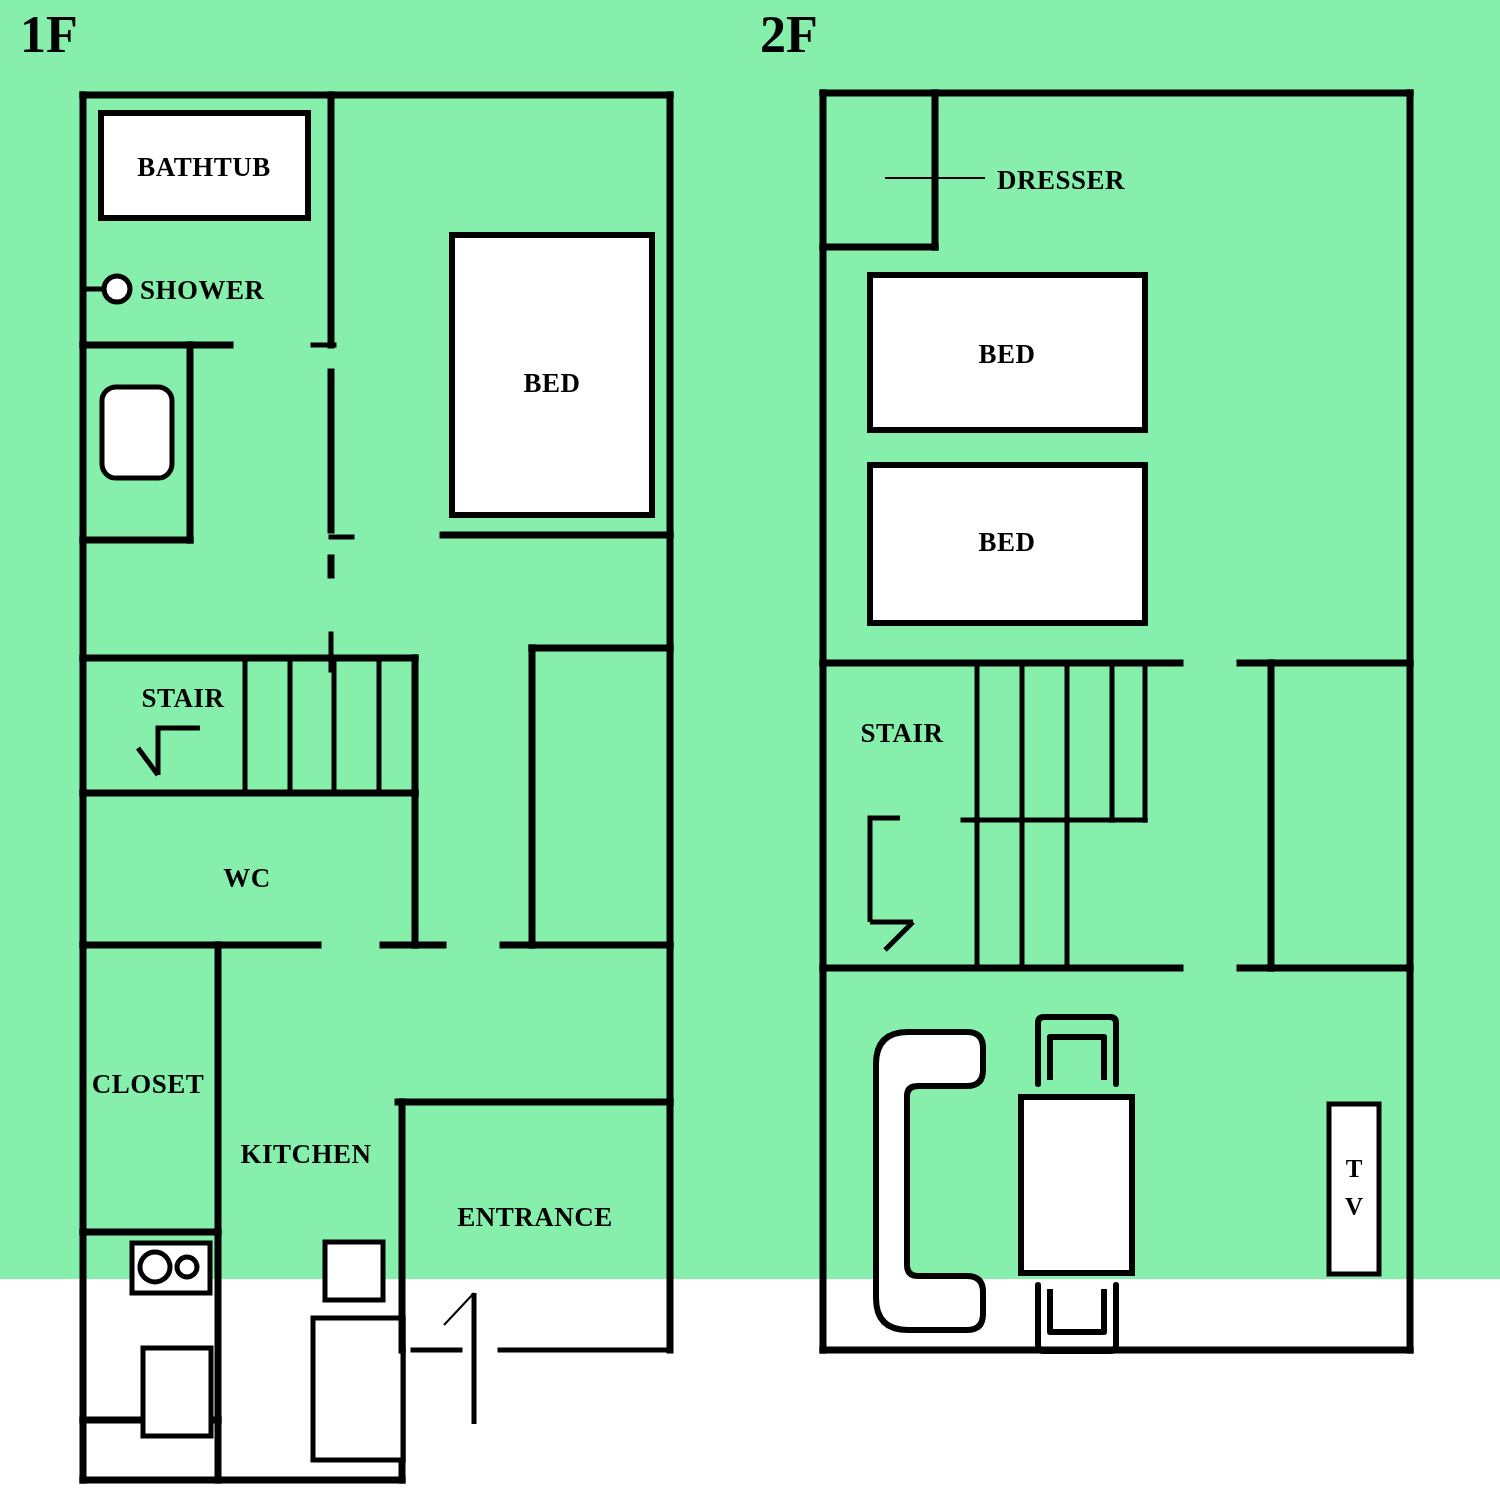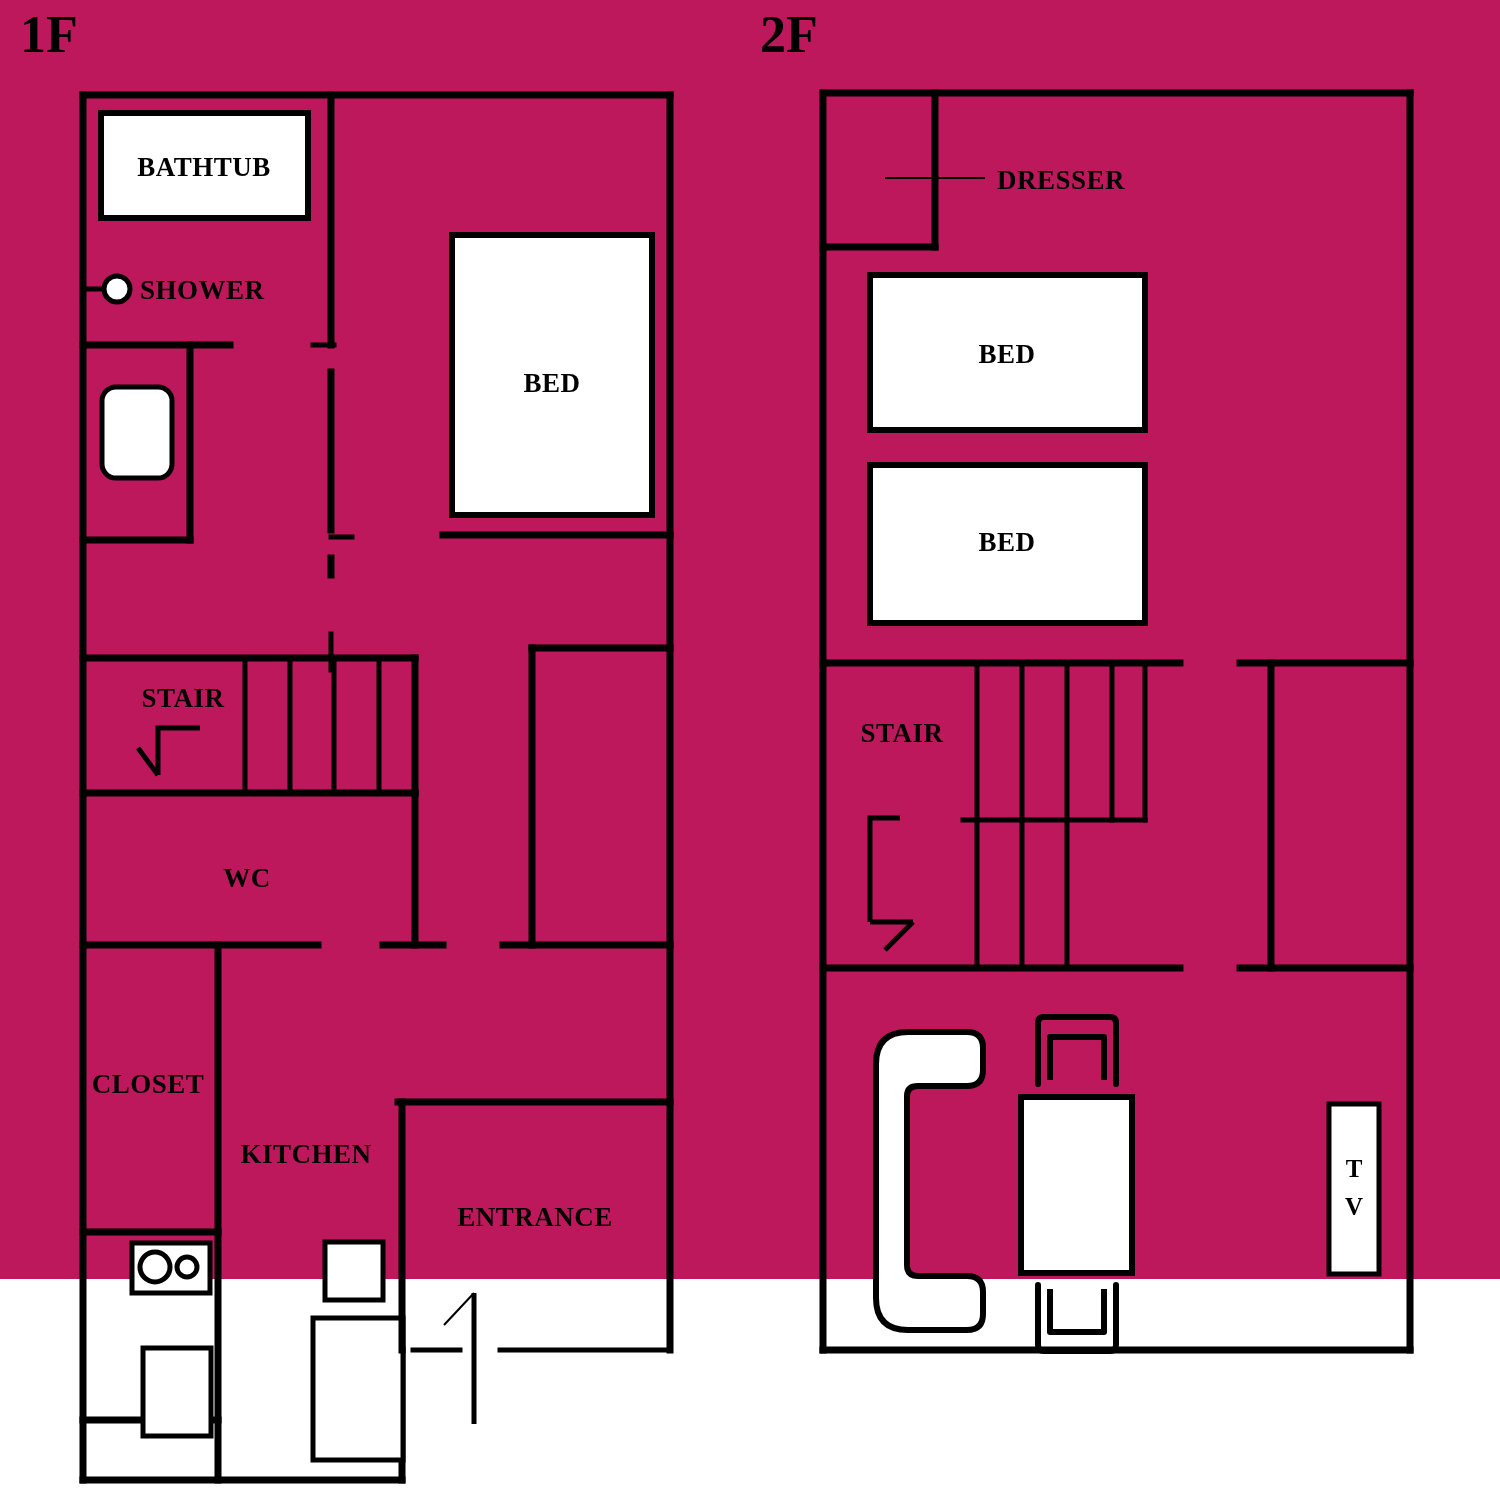--- a/index.html
+++ b/index.html
@@ -7,21 +7,21 @@
     padding: 0;
     background: #ffffff;
     width: 1500px;
     height: 1500px;
     overflow: hidden;
   }
   #plan-root {
     position: relative;
     width: 1500px;
     height: 1279px;
-    background: #be185d;
+    background: #86efac;
     font-family: "Liberation Serif", "DejaVu Serif", serif;
   }
   svg.plan-svg {
     position: absolute;
     top: 0; left: 0;
     width: 1500px;
     height: 1500px;
     display: block;
   }
   .floor-title {

